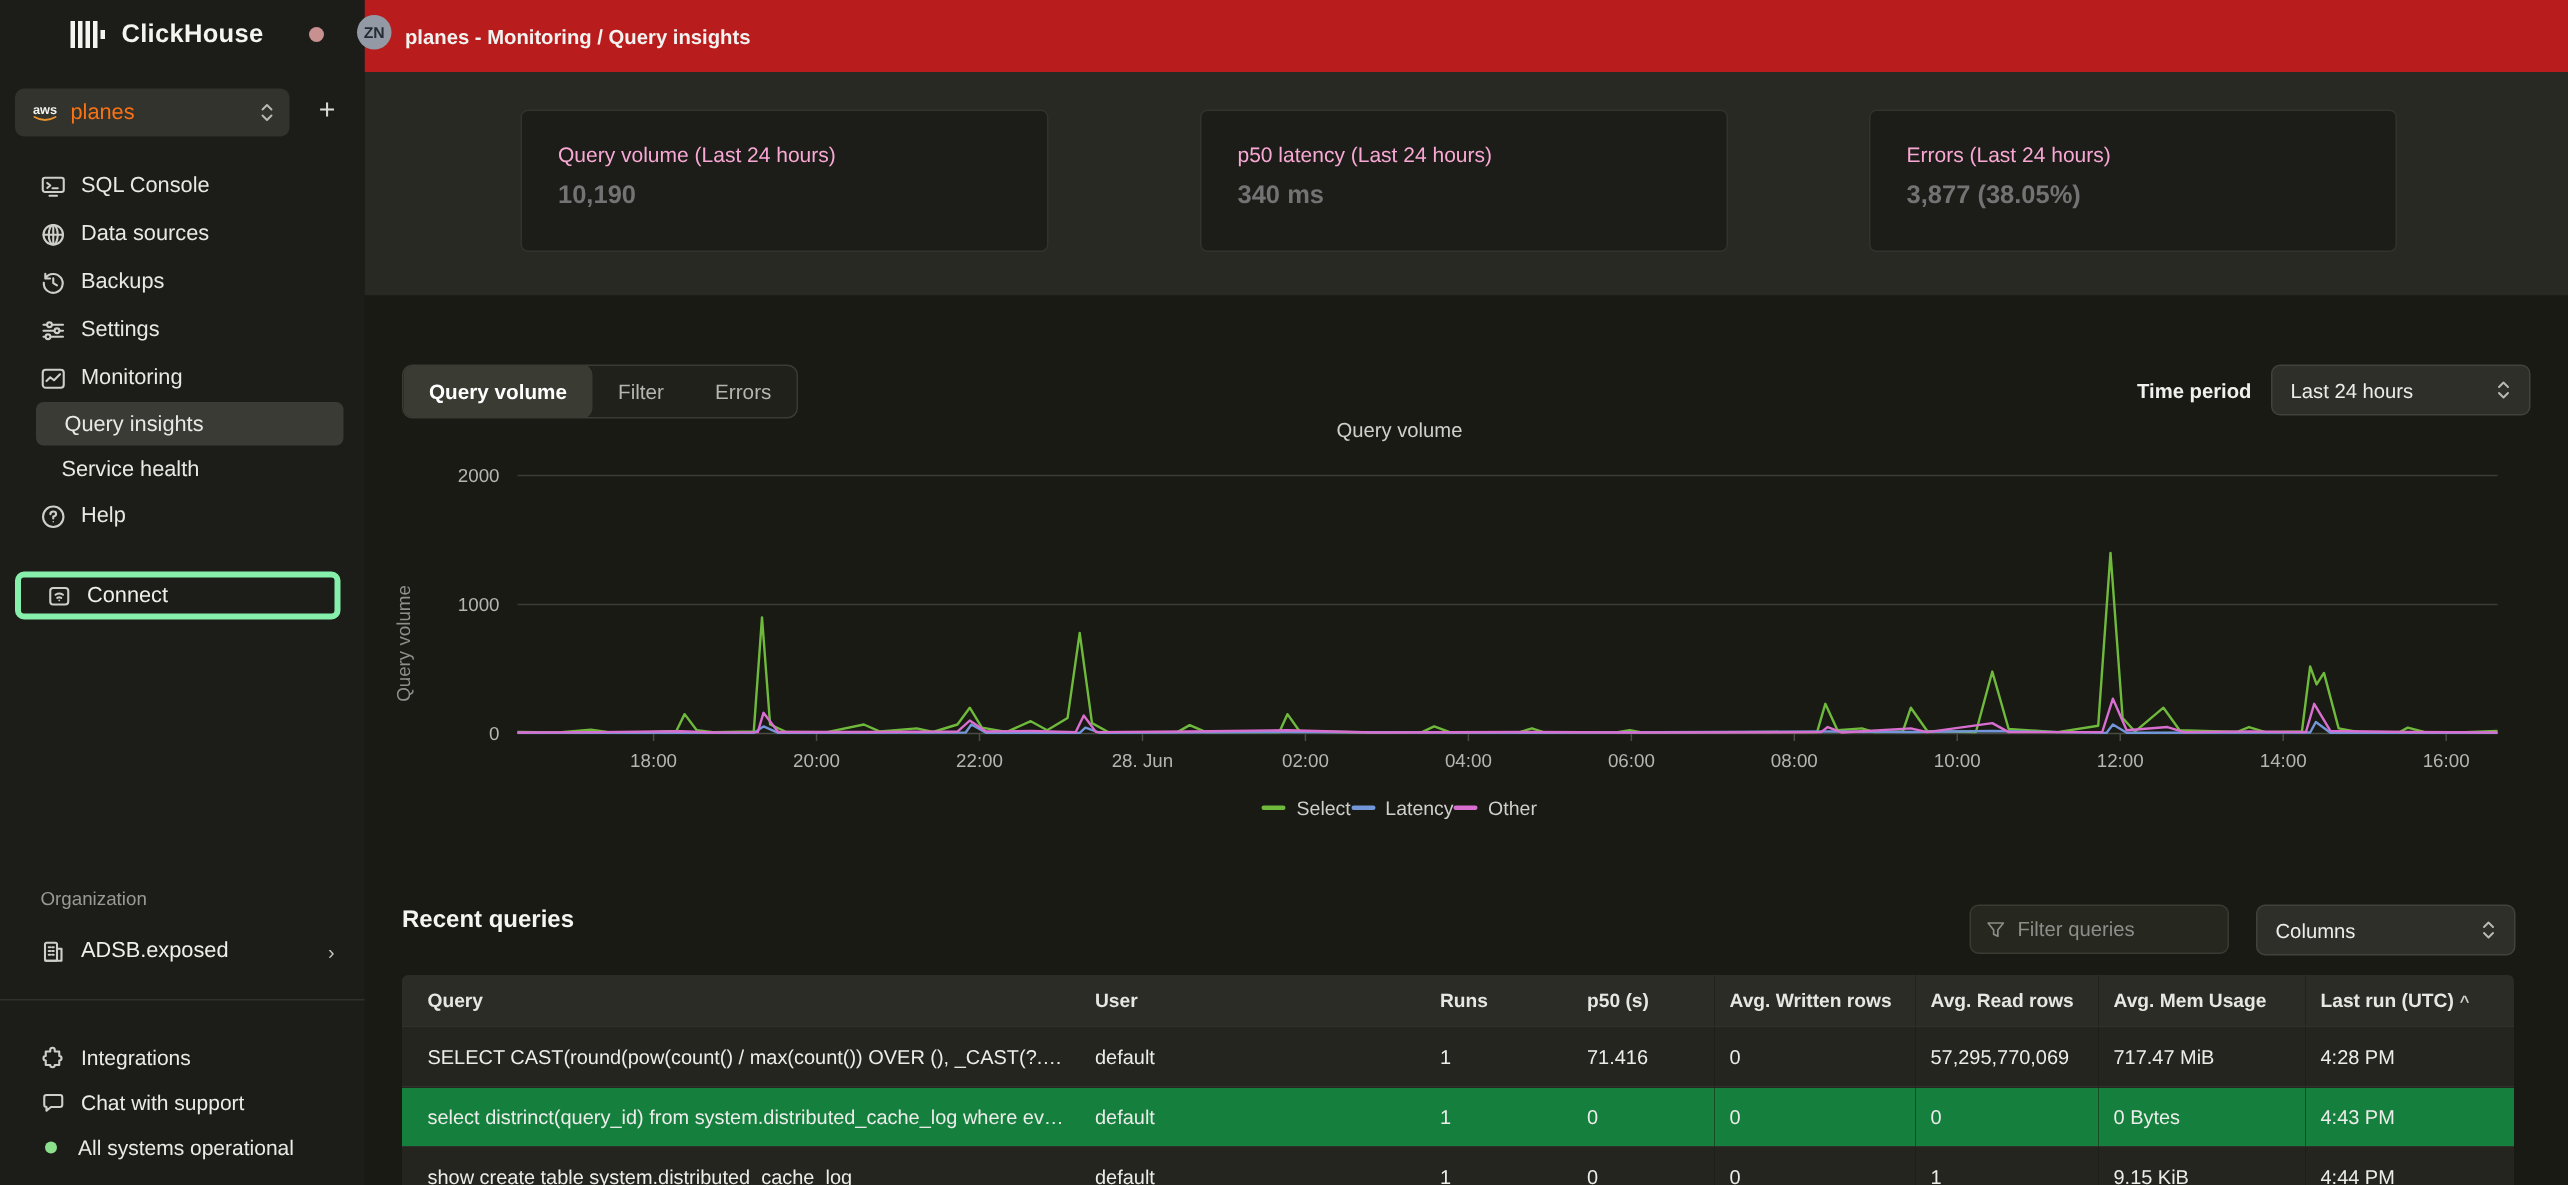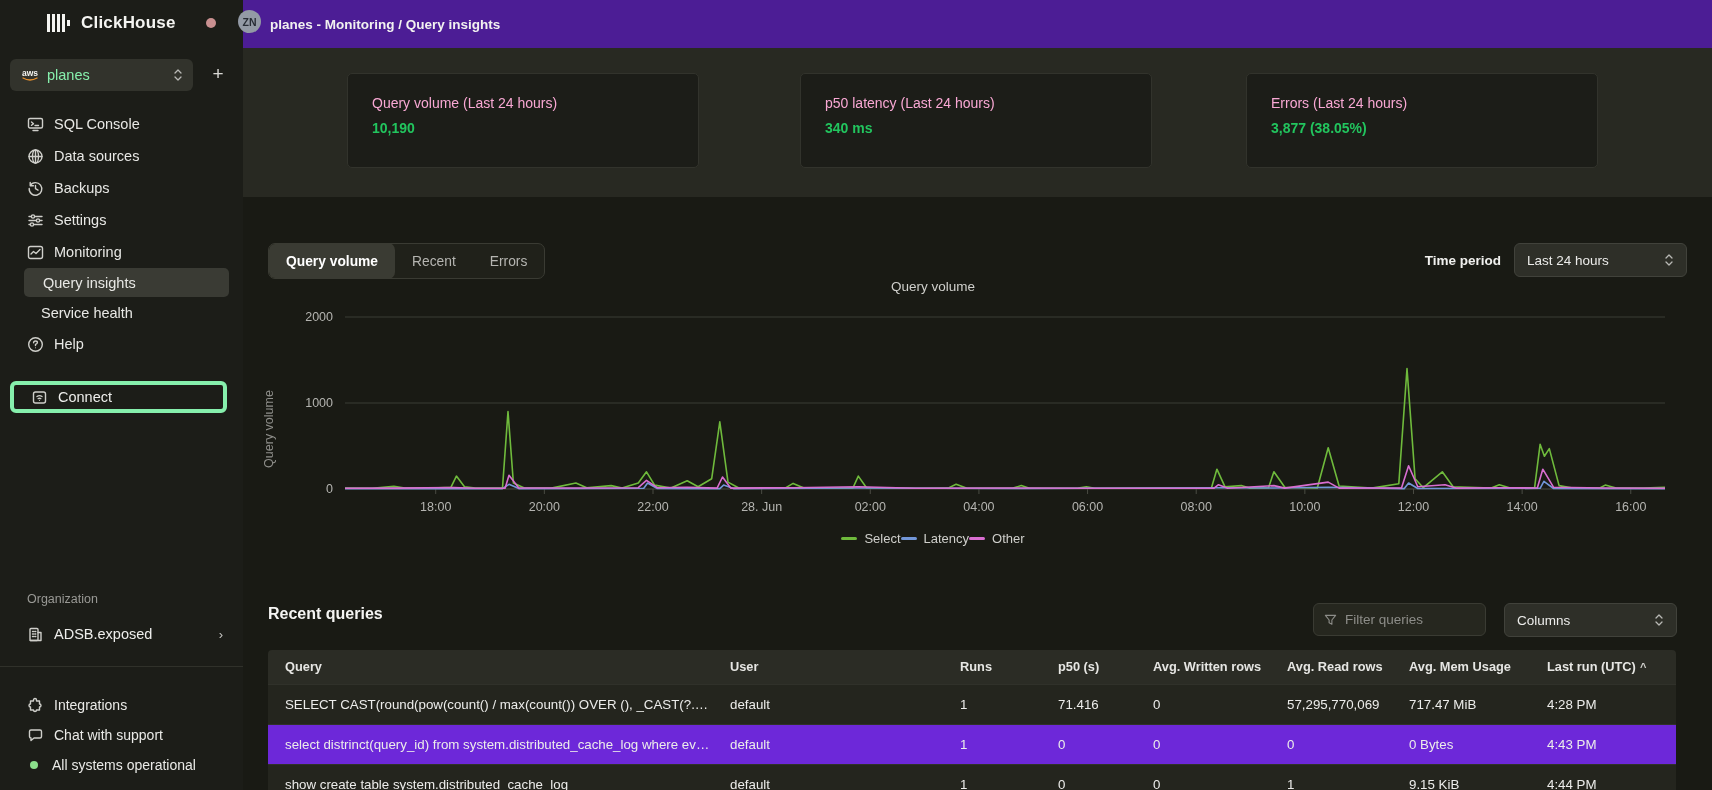--- a/index.html
+++ b/index.html
@@ -14,21 +14,21 @@
   .ch-logo i { display:block; width:3px; height:18px; background:#f4f4f1; }
   .ch-logo i.short { height:6px; align-self:center; }
   .logo-text { margin-left:11px; font-size:17px; font-weight:700; color:#f4f4f1; letter-spacing:.2px; }
   .status-dot { width:10px; height:10px; border-radius:50%; background:#c99090; margin-left:30px; }
   .avatar { position:absolute; right:6px; top:0px; width:23px; height:23px; border-radius:50%; background:#939aa5; color:#272c34; font-size:10.5px; font-weight:700; display:flex; align-items:center; justify-content:center; }
 
   .service-row { position:absolute; left:10px; top:59px; width:223px; height:32px; display:flex; align-items:center; }
   .service-select { width:183px; height:32px; background:#32332c; border-radius:6px; display:flex; align-items:center; padding:0 10px; cursor:pointer; }
   .aws-mark { display:flex; flex-direction:column; align-items:center; width:20px; }
   .aws-mark b { font-size:8.5px; font-weight:700; color:#f4f4f1; line-height:8px; }
-  .service-name { margin-left:7px; font-size:14.5px; color:#86efac; flex:1; }
+  .service-name { margin-left:7px; font-size:14.5px; color:#f97316; flex:1; }
   .updown { width:10px; }
   .add-btn { margin-left:14px; width:22px; height:22px; color:#d8d8d4; font-size:19px; line-height:20px; text-align:center; cursor:pointer; }
 
   .nav { position:absolute; left:0; top:108px; width:243px; }
   .nav-item { height:32px; display:flex; align-items:center; padding-left:27px; cursor:pointer; color:#e8e8e5; font-size:14.5px; }
   .nav-item .nico { width:17px; height:17px; margin-right:10px; display:flex; align-items:center; justify-content:center; }
   .nav-sub { height:31px; display:flex; align-items:center; padding-left:41px; cursor:pointer; color:#e8e8e5; font-size:14.5px; }
   .nav-sub.active { background:#3a3b34; border-radius:5px; margin:0 14px 0 24px; padding-left:19px; height:29px; }
   svg.icon { stroke:#cfcfca; fill:none; stroke-width:1.4; stroke-linecap:round; stroke-linejoin:round; }
 
@@ -39,26 +39,26 @@
   .org-item { position:absolute; left:0; top:618px; width:243px; height:32px; display:flex; align-items:center; padding:0 20px 0 27px; cursor:pointer; font-size:14.5px; color:#eeeeec; }
   .org-item .nico { width:17px; height:17px; margin-right:10px; display:flex; align-items:center; justify-content:center; }
   .org-item .chev-right { margin-left:auto; color:#c4c4c0; font-size:13px; }
   .side-divider { position:absolute; left:0; top:666px; width:243px; height:1px; background:#30312a; }
   .foot-item { position:absolute; left:0; width:243px; height:30px; display:flex; align-items:center; padding-left:27px; cursor:pointer; font-size:14px; color:#eaeae7; }
   .foot-item .nico { width:17px; height:17px; margin-right:10px; display:flex; align-items:center; justify-content:center; }
   .green-dot { width:8px; height:8px; border-radius:50%; background:#8be08b; margin:0 14px 0 3px; }
 
   
   .main { position:absolute; left:243px; top:0; width:1469px; height:790px; }
-  .topbar { position:absolute; left:0; top:0; width:1469px; height:48px; background:#4c1d95; display:flex; align-items:center; padding-left:27px; }
+  .topbar { position:absolute; left:0; top:0; width:1469px; height:48px; background:#b91c1c; display:flex; align-items:center; padding-left:27px; }
   .breadcrumb { font-size:13.5px; font-weight:700; color:#f2f2f0; }
   .stats-band { position:absolute; left:0; top:48px; width:1469px; height:149px; background:#282922; }
   .stat-card { position:absolute; top:25px; width:352px; height:95px; background:#1c1d18; border:1px solid #32332c; border-radius:5px; padding:21px 24px; }
   .stat-label { font-size:14px; color:#f9a8d4; }
-  .stat-value { margin-top:9px; font-size:14px; font-weight:700; color:#22c55e; }
+  .stat-value { margin-top:9px; font-size:17px; font-weight:700; color:#737373; }
 
   .content { position:absolute; left:0; top:197px; width:1469px; height:593px; background:#191a14; }
 
   .controls-row { position:absolute; left:25px; top:46px; width:1419px; height:36px; }
   .tabs { position:absolute; left:0; top:0; height:36px; display:flex; align-items:center; border:1px solid #3a3b33; background:#20211a; border-radius:7px; overflow:hidden; }
   .tab { padding:0 17px; height:36px; display:flex; align-items:center; font-size:13.8px; color:#b5b5b1; cursor:pointer; }
   .tab.active { background:#3a3b33; color:#ffffff; font-weight:700; border-radius:7px; }
   .time-period { position:absolute; right:0; top:0; height:34px; display:flex; align-items:center; }
   .tp-label { font-size:13.5px; font-weight:700; color:#f0f0ee; margin-right:13px; }
   .select-box { width:173px; height:34px; background:#2e2f28; border:1px solid #41423b; border-radius:6px; display:flex; align-items:center; justify-content:space-between; padding:0 12px; font-size:13.5px; color:#ececea; cursor:pointer; }
@@ -77,21 +77,21 @@
   .filter-box input::placeholder { color:#8d8d89; }
   .columns-select { position:absolute; left:1261px; top:406px; }
 
   .qtable { position:absolute; left:25px; top:453px; width:1408px; border-collapse:collapse; table-layout:fixed; }
   .qtable th { background:#2b2c25; font-size:12.8px; font-weight:700; color:#e6e6e3; text-align:left; height:34px; padding:0 10px; white-space:nowrap; overflow:hidden; }
   .qtable th:first-child { padding-left:17px; border-radius:4px 0 0 0; }
   .qtable th:last-child { border-radius:0 4px 0 0; }
   .qtable td { font-size:13.3px; color:#ececea; height:40px; padding:0 10px; white-space:nowrap; overflow:hidden; text-overflow:ellipsis; border-top:1px solid #30312a; }
   .qtable td:first-child { padding-left:17px; }
   .qtable tr.odd td { background:#24251e; }
-  .qtable tr.even td { background:#6d28d9; }
+  .qtable tr.even td { background:#15803d; }
   .sort-caret { font-size:11px; margin-left:4px; color:#cfcfcb; }
 </style>
 </head>
 <body>
 
 <div class="app">
 
   <aside class="sidebar">
     <div class="logo-row">
       <span class="ch-logo">
@@ -251,21 +251,21 @@
       <div class="stat-card" style="left:1003px;">
         <div class="stat-label">Errors (Last 24 hours)</div>
         <div class="stat-value">3,877 (38.05%)</div>
       </div>
     </div>
 
     <div class="content">
       <div class="controls-row">
         <div class="tabs">
           <div class="tab active">Query volume</div>
-          <div class="tab">Recent</div>
+          <div class="tab">Filter</div>
           <div class="tab">Errors</div>
         </div>
         <div class="time-period">
           <span class="tp-label">Time period</span>
           <div class="select-box">
             <span>Last 24 hours</span>
             <svg width="10" height="14" viewBox="0 0 10 14">
                 <path d="M2 5 L5 2 L8 5 M2 9 L5 12 L8 9" stroke="#b9b9b5" stroke-width="1.3" fill="none" stroke-linecap="round" stroke-linejoin="round"></path>
               </svg>
           </div>

